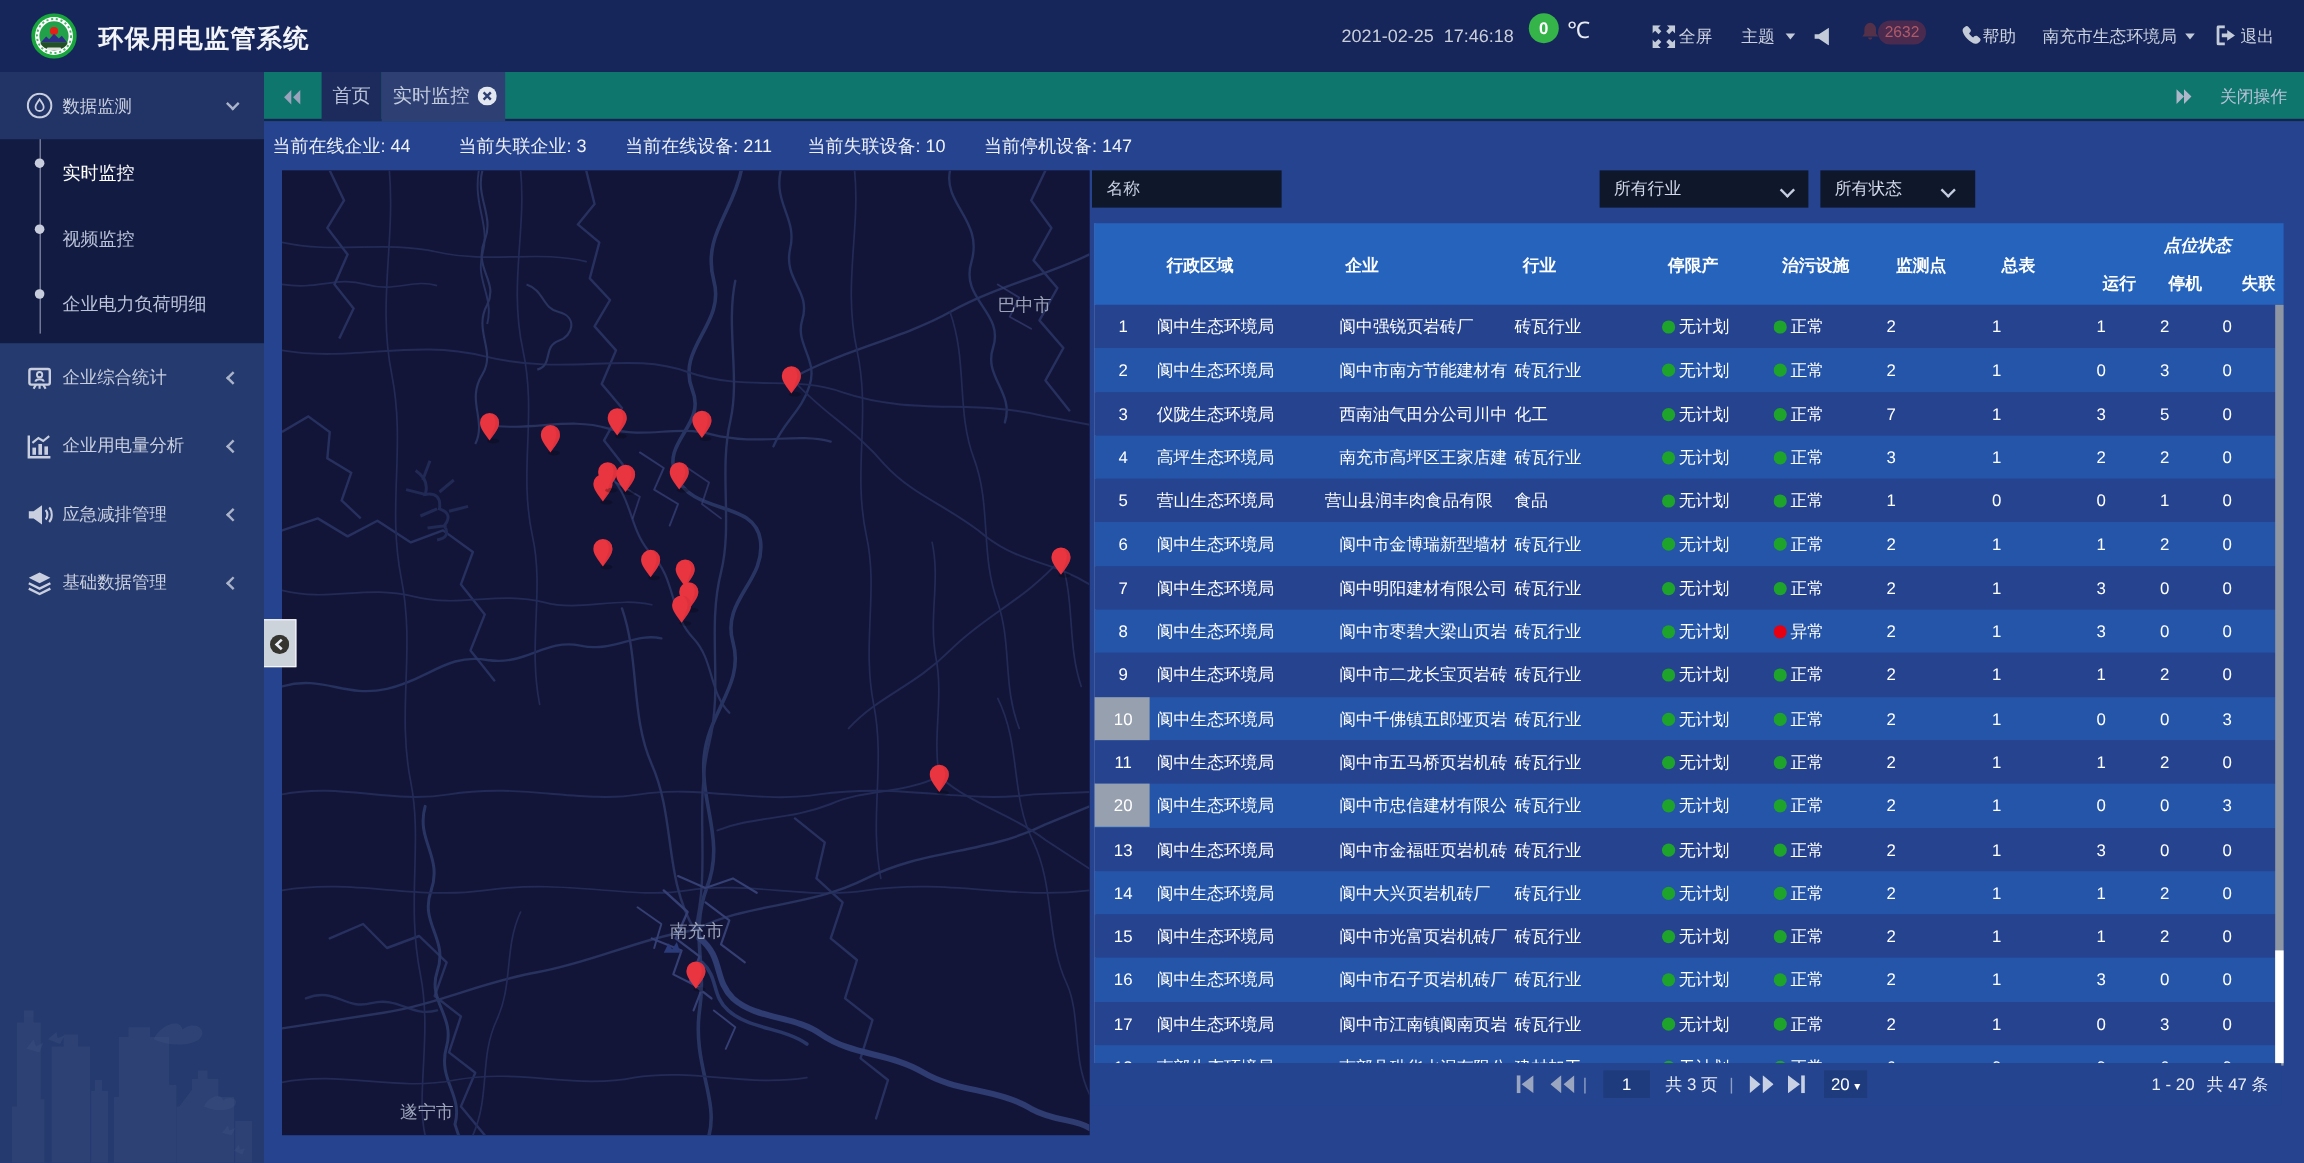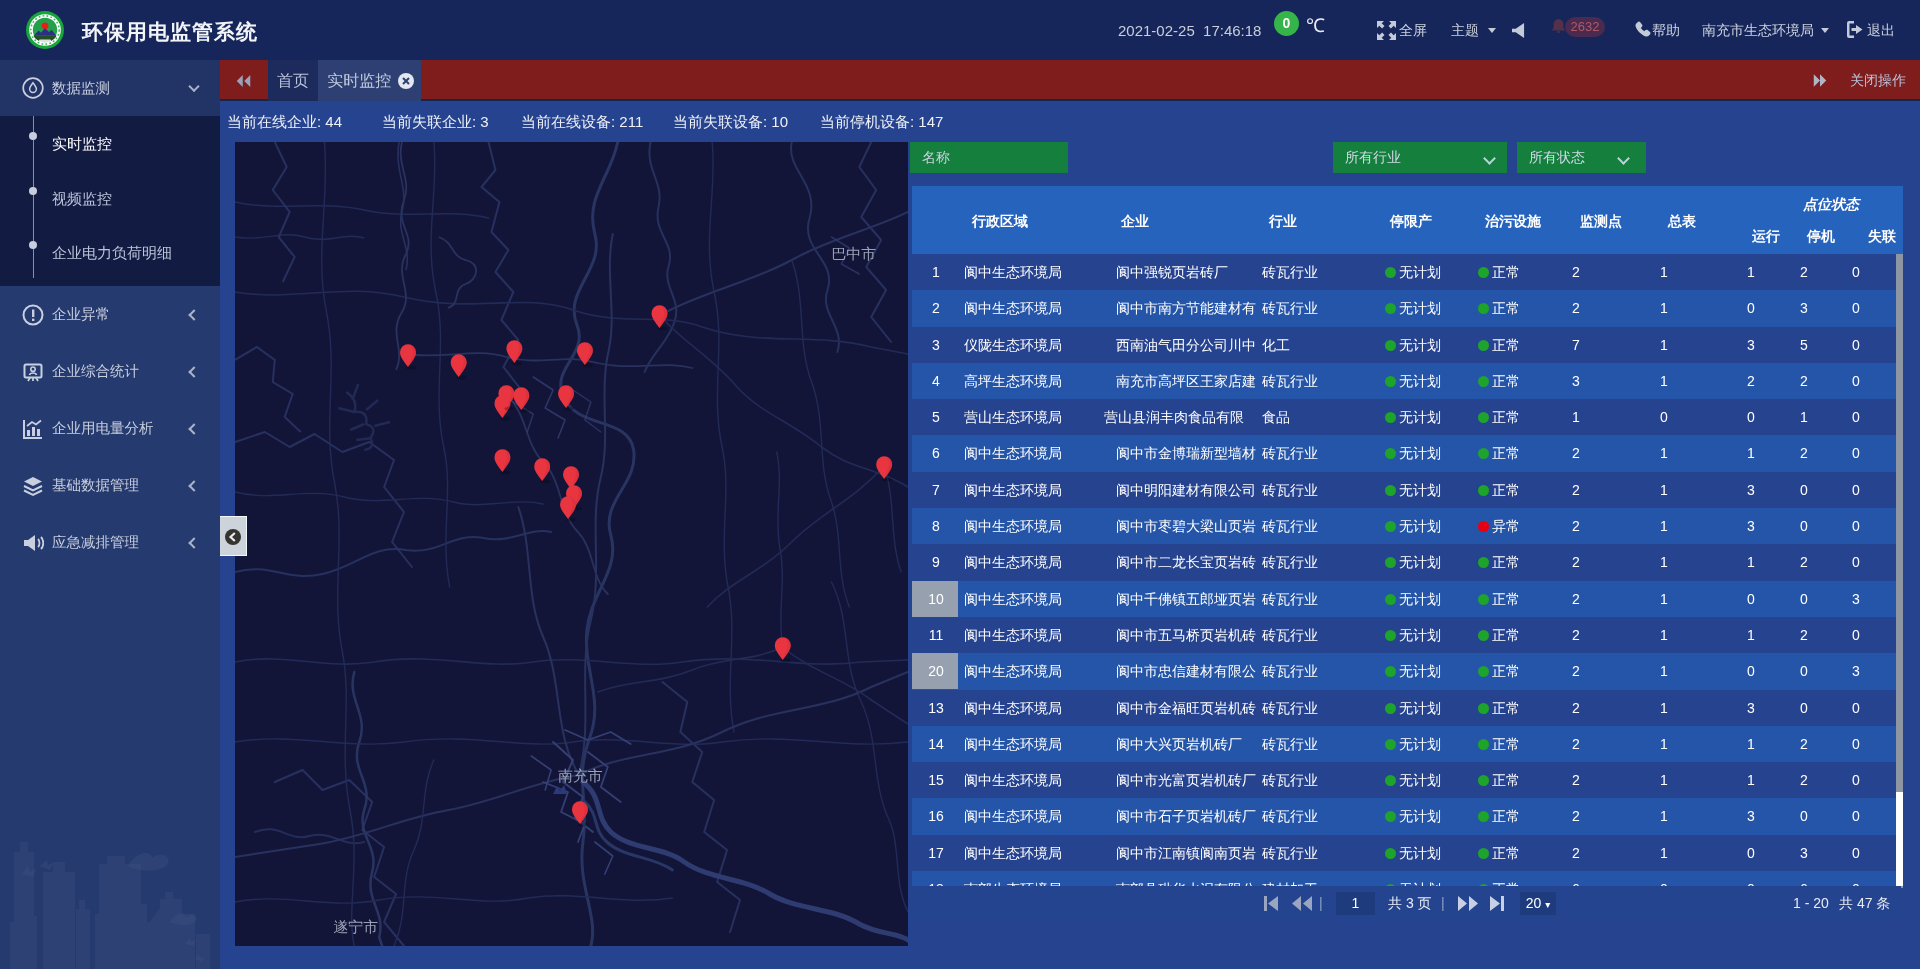--- a/index.html
+++ b/index.html
@@ -15,31 +15,31 @@
   .m-item { position:relative; height:57px; display:flex; align-items:center; color:#c9cfdf; font-size:14.5px; }
   .m-item .mi-ic { position:absolute; left:22px; top:50%; transform:translateY(-50%); width:22px; height:22px; }
   .m-item .mi-tx { position:absolute; left:52px; }
   .chev-l { position:absolute; right:22px; top:50%; width:8px; height:8px; border-left:2px solid #aab3c9; border-bottom:2px solid #aab3c9; transform:translateY(-50%) rotate(45deg); }
   .chev-d { position:absolute; right:22px; top:50%; width:8px; height:8px; border-left:2px solid #aab3c9; border-bottom:2px solid #aab3c9; transform:translateY(-70%) rotate(-45deg); }
   #submenu { background:#121b42; position:relative; height:170px; }
   .s-item { position:absolute; left:52px; font-size:15px; color:#bcc4da; }
   .s-dot { position:absolute; left:29px; width:8px; height:8px; border-radius:50%; background:#c8cdde; }
   #subline { position:absolute; left:32.5px; top:0px; width:1.5px; height:162px; background:#b9c0d4; opacity:.7; }
   
-  #tabbar { position:absolute; left:220px; top:60px; width:1700px; height:41px; background:#7f1d1d; border-bottom:2px solid #152350; z-index:10;}
+  #tabbar { position:absolute; left:220px; top:60px; width:1700px; height:41px; background:#0f766e; border-bottom:2px solid #152350; z-index:10;}
   .tab { position:absolute; top:0; height:41px; line-height:41px; font-size:16px; color:#b9c2d8; text-align:center; }
   
   #content { position:absolute; left:220px; top:103px; width:1700px; height:866px; background:#264390; }
   #stats { position:absolute; left:0; top:0; width:1639px; height:39px; color:#eef1f7; font-size:15px;text-align:center; }
   .stat { position:absolute; top:10px; }
   
   #map { position:absolute; left:15px; top:39px; width:673px; height:804px; background:#131538; overflow:hidden; }
   
   #panel { position:absolute; left:690px; top:39px; width:993px; height:843px; }
-  .fbox { position:absolute; top:0; height:31px; background:#15803d; color:#d2d9ea; font-size:14px; line-height:31px; padding-left:12px; }
+  .fbox { position:absolute; top:0; height:31px; background:#0f172a; color:#d2d9ea; font-size:14px; line-height:31px; padding-left:12px; }
   .fchev { position:absolute; top:12px; width:9px; height:9px; border-left:2px solid #c4cde2; border-bottom:2px solid #c4cde2; transform:rotate(-45deg); }
   #thead { position:absolute; left:2px; top:44px; width:991px; height:68px; background:#2563bd; color:#fff; font-size:14px; font-weight:bold; }
   .th { position:absolute; transform:translateX(-50%); white-space:nowrap; }
   #tbody { position:absolute; left:2px; top:112px; width:991px; height:632px; overflow:hidden; font-size:14px; color:#fff; }
   .row { position:relative; width:991px; height:36.3px; }
   .row.even { background:#2455a8; }
   .row.odd { background:#264390; }
   .cell { position:absolute; top:0; height:36.3px; line-height:36.3px; white-space:nowrap; overflow:hidden; }
   .cnum { transform:translateX(-50%); }
   .dot { display:inline-block; width:11px; height:11px; border-radius:50%; margin-right:3px; vertical-align:-1px; }
@@ -115,29 +115,20 @@
     <div id="subline"></div>
     <span class="s-dot" style="top:15.5px"></span>
       <span class="s-item" style="top:19px;color:#ffffff">实时监控</span>
     <span class="s-dot" style="top:70.5px"></span>
       <span class="s-item" style="top:74px">视频监控</span>
     <span class="s-dot" style="top:124.5px"></span>
       <span class="s-item" style="top:128px">企业电力负荷明细</span>
   </div>
   <div class="m-item">
     <svg class="mi-ic" viewBox="0 0 22 22">
-      <circle cx="11" cy="11" r="9.5" fill="none" stroke="#c9cfdf" stroke-width="2"></circle>
-      <rect x="10" y="5.5" width="2.4" height="7.5" fill="#c9cfdf"></rect>
-      <rect x="10" y="14.6" width="2.4" height="2.4" fill="#c9cfdf"></rect>
-    </svg>
-    <span class="mi-tx">企业异常</span>
-      <span class="chev-l"></span>
-  </div>
-  <div class="m-item">
-    <svg class="mi-ic" viewBox="0 0 22 22">
       <rect x="2.5" y="3.5" width="17" height="13" rx="1.5" fill="none" stroke="#c9cfdf" stroke-width="2"></rect>
       <circle cx="11" cy="8.2" r="2.2" fill="none" stroke="#c9cfdf" stroke-width="1.6"></circle>
       <path d="M7.5 14 c0.5 -2.6 6.5 -2.6 7 0" fill="none" stroke="#c9cfdf" stroke-width="1.6"></path>
       <path d="M8 16.5 L6 20 M14 16.5 L16 20 M11 16.5 L11 20" stroke="#c9cfdf" stroke-width="1.8"></path>
     </svg>
     <span class="mi-tx">企业综合统计</span>
       <span class="chev-l"></span>
   </div>
   <div class="m-item">
     <svg class="mi-ic" viewBox="0 0 22 22">
@@ -145,33 +136,33 @@
       <rect x="5" y="12" width="3" height="6" fill="#c9cfdf"></rect>
       <rect x="10" y="9" width="3" height="9" fill="#c9cfdf"></rect>
       <rect x="15" y="11" width="3" height="7" fill="#c9cfdf"></rect>
       <path d="M5 8 L10 4 L14 6.5 L19 2.5" stroke="#c9cfdf" stroke-width="1.8" fill="none"></path>
     </svg>
     <span class="mi-tx">企业用电量分析</span>
       <span class="chev-l"></span>
   </div>
   <div class="m-item">
     <svg class="mi-ic" viewBox="0 0 22 22">
+      <path d="M2 8 h4 l7 -5 v16 l-7 -5 h-4 z" fill="#c9cfdf"></path>
+      <path d="M16 7 c2 2 2 6 0 8 M19 5 c3 3 3 9 0 12" stroke="#c9cfdf" stroke-width="1.8" fill="none"></path>
+    </svg>
+    <span class="mi-tx">应急减排管理</span>
+      <span class="chev-l"></span>
+  </div>
+  <div class="m-item">
+    <svg class="mi-ic" viewBox="0 0 22 22">
       <path d="M11 2 L20 6.5 L11 11 L2 6.5 Z" fill="#c9cfdf"></path>
       <path d="M2 11 L11 15.5 L20 11" stroke="#c9cfdf" stroke-width="2" fill="none"></path>
       <path d="M2 15.5 L11 20 L20 15.5" stroke="#c9cfdf" stroke-width="2" fill="none"></path>
     </svg>
     <span class="mi-tx">基础数据管理</span>
-      <span class="chev-l"></span>
-  </div>
-  <div class="m-item">
-    <svg class="mi-ic" viewBox="0 0 22 22">
-      <path d="M2 8 h4 l7 -5 v16 l-7 -5 h-4 z" fill="#c9cfdf"></path>
-      <path d="M16 7 c2 2 2 6 0 8 M19 5 c3 3 3 9 0 12" stroke="#c9cfdf" stroke-width="1.8" fill="none"></path>
-    </svg>
-    <span class="mi-tx">应急减排管理</span>
       <span class="chev-l"></span>
   </div>
   <svg style="position:absolute;left:0;bottom:0" width="220" height="165" viewBox="0 0 220 165">
     <g fill="#36487b" opacity="0.55">
       <rect x="14" y="48" width="20" height="117"></rect>
         <rect x="20" y="38" width="8" height="14"></rect>
       <rect x="43" y="68" width="32" height="97"></rect>
         <rect x="53" y="58" width="12" height="14"></rect>
       <rect x="10" y="118" width="12" height="47"></rect>
       <rect x="23" y="112" width="14" height="53"></rect>

